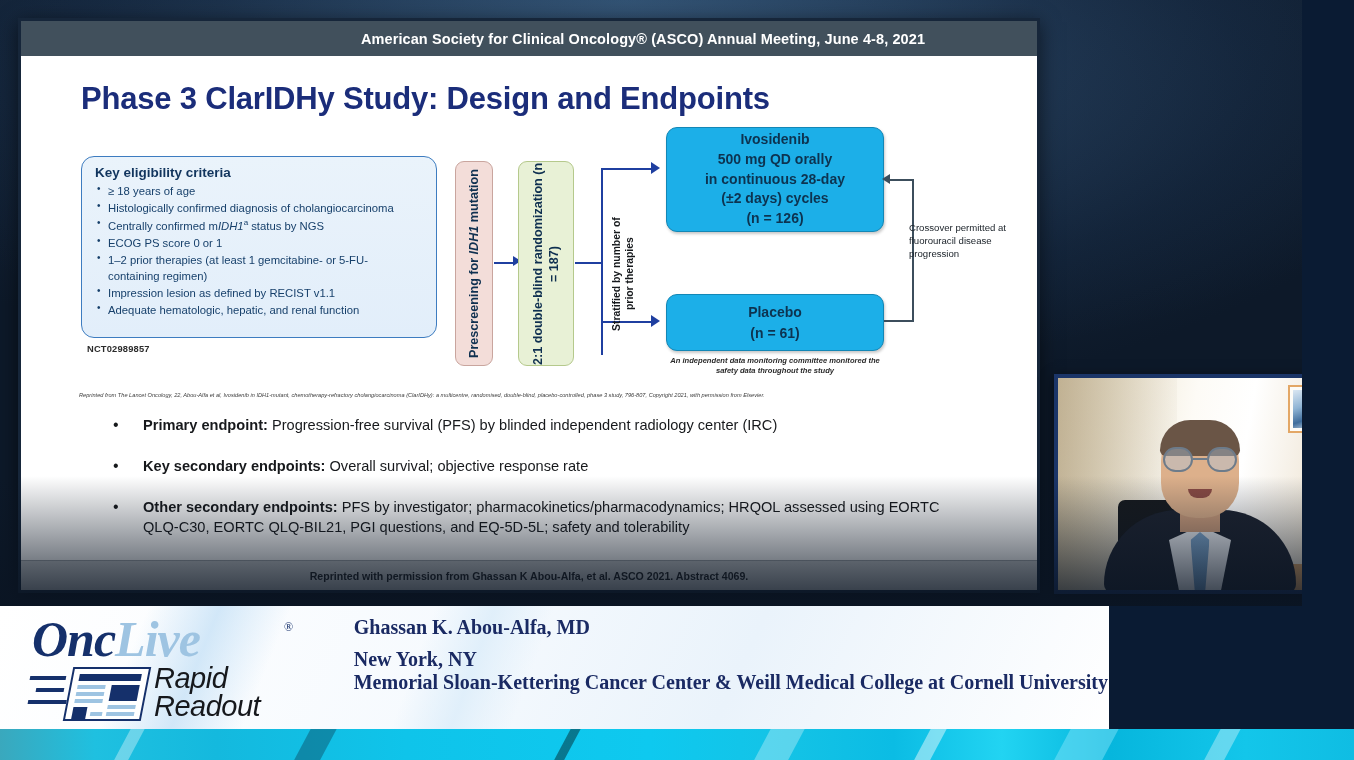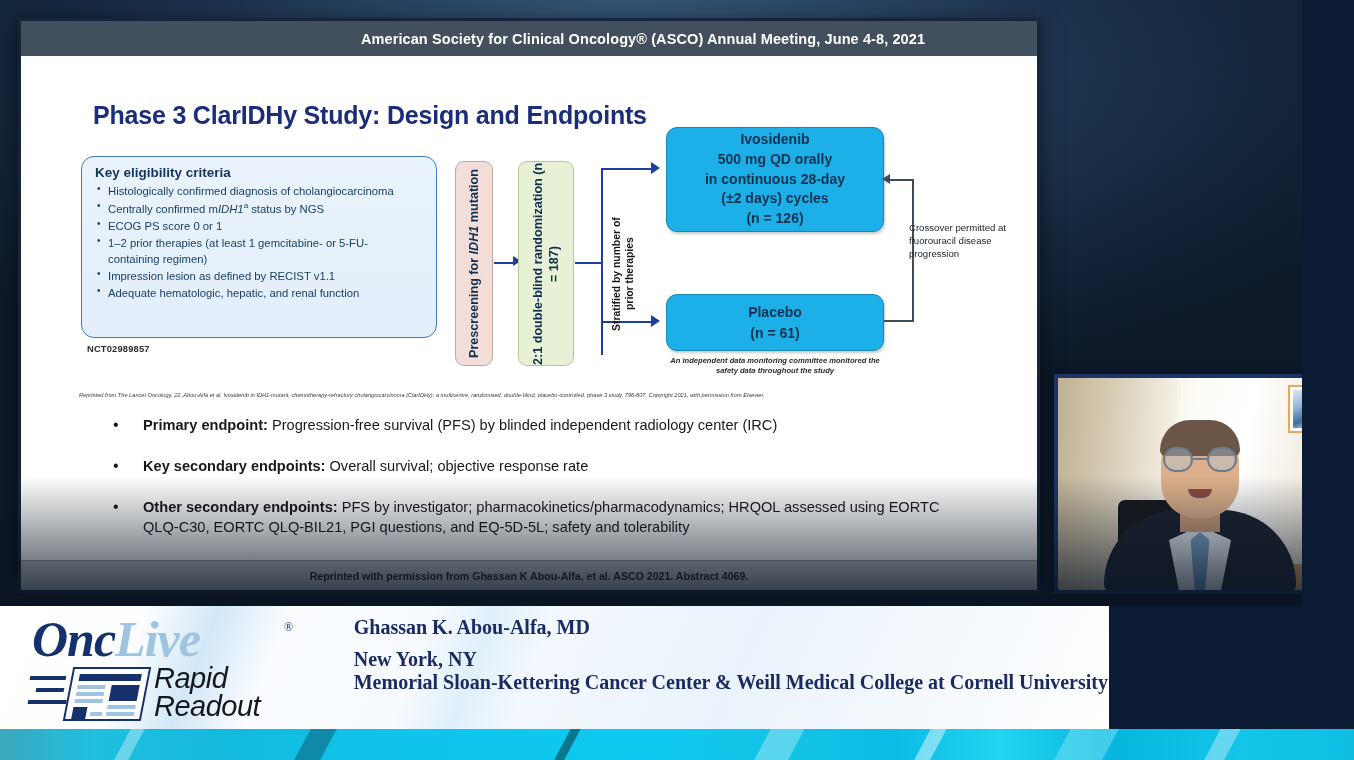--- a/index.html
+++ b/index.html
@@ -77,27 +77,26 @@
   #slide-body {
     position: absolute;
     left: 0; top: 35px;
     width: 1016px;
     height: 505px;
     background: #fff;
   }
 
   h1#slide-title {
     position: absolute;
-    left: 72px; top: 25px;
-    font-size: 25px;
+    left: 60px; top: 25px;
+    font-size: 31px;
     font-weight: bold;
     color: #1b2d7a;
     letter-spacing: -0.2px;
     white-space: nowrap;
-    margin-top: 20px;
   }
 
   
   #elig-box {
     position: absolute;
     left: 60px; top: 100px;
     width: 356px;
     height: 182px;
     background: linear-gradient(180deg,#eaf3fb 0%, #e2eefa 100%);
     border: 1.6px solid #3d7cc0;
@@ -552,20 +551,21 @@
     <div id="slide-header-left"></div>
     <div id="slide-header">American Society for Clinical Oncology® (ASCO) Annual Meeting, June 4-8, 2021</div>
 
     <div id="slide-body">
 
       <h1 id="slide-title">Phase 3 ClarIDHy Study: Design and Endpoints</h1>
 
       <div id="elig-box">
         <div id="elig-title">Key eligibility criteria</div>
         <ul id="elig-list">
+          <li>≥ 18 years of age</li>
           <li>Histologically confirmed diagnosis of cholangiocarcinoma</li>
           <li>Centrally confirmed m<span class="it">IDH1</span><span class="sup">a</span> status by NGS</li>
           <li>ECOG PS score 0 or 1</li>
           <li>1–2 prior therapies (at least 1 gemcitabine- or 5-FU-<br>containing regimen)</li>
           <li>Impression lesion as defined by RECIST v1.1</li>
           <li>Adequate hematologic, hepatic, and renal function</li>
         </ul>
       </div>
       <div id="nct">NCT02989857</div>
 

